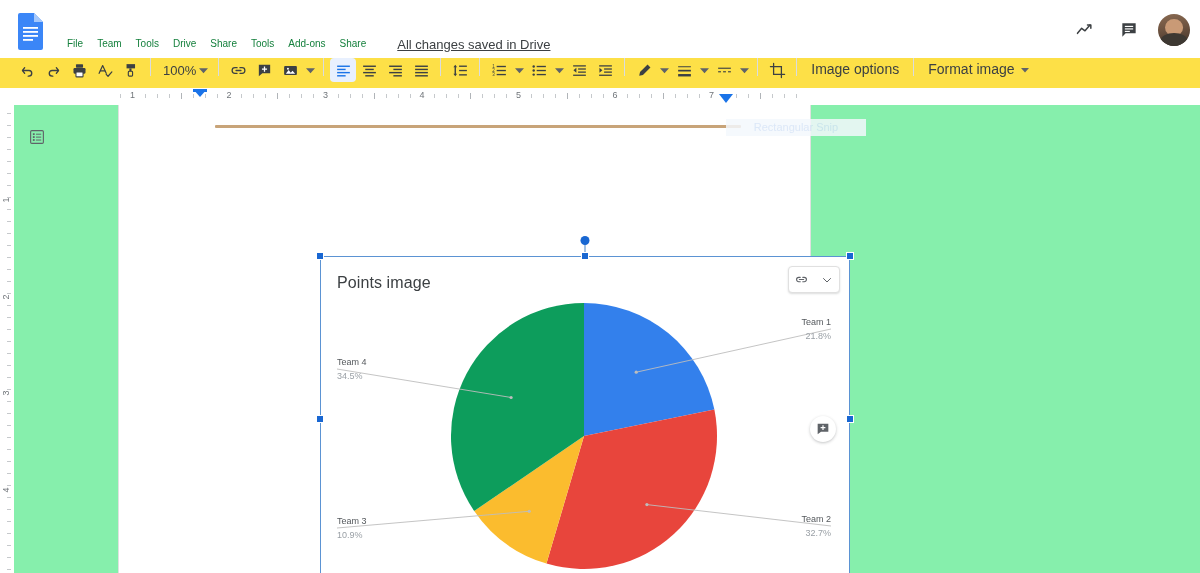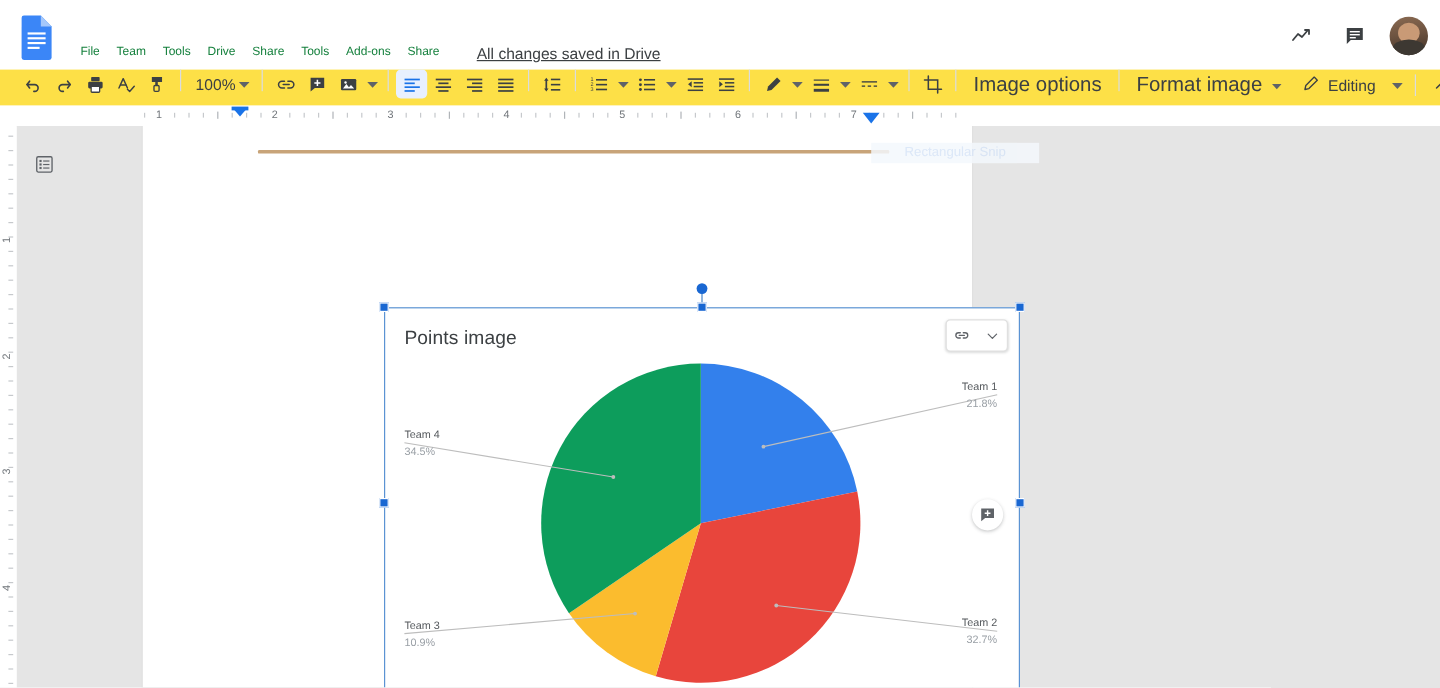--- a/index.html
+++ b/index.html
@@ -42,21 +42,21 @@
   .toolbar{position:absolute;left:0;top:58px;width:1200px;height:30px;background:#fde047;
      display:flex;align-items:flex-start;padding:0 14px;box-sizing:border-box;}
   .tb-btn{width:26px;height:24px;display:flex;align-items:center;justify-content:center;
      border-radius:4px;cursor:pointer;color:#3c4043;flex:0 0 auto;}
   .tb-btn.active{background:#e8f0fe;color:#1a73e8;}
   .tb-sep{width:1px;height:18px;background:#dadce0;margin:0 6px;flex:0 0 auto;}
   .tb-caret{width:14px;height:24px;display:flex;align-items:center;justify-content:center;
      cursor:pointer;color:#5f6368;flex:0 0 auto;}
   .zoom-box{display:flex;align-items:center;height:24px;border-radius:4px;padding:0 2px 0 6px;cursor:pointer;}
   .zoom-val{font-size:13px;color:#3c4043;min-width:30px;}
-  .tb-text{font-size:17px;color:#3c4043;padding:3px 8px;border-radius:4px;cursor:pointer;white-space:nowrap;}
+  .tb-text{font-size:14px;color:#3c4043;padding:3px 8px;border-radius:4px;cursor:pointer;white-space:nowrap;}
   .tb-right{margin-left:auto;display:flex;align-items:center;gap:2px;}
   .mode-btn{display:flex;align-items:center;gap:7px;font-size:13px;color:#3c4043;
      padding:4px 9px;border-radius:4px;cursor:pointer;}
 
   
   .ruler-h{position:absolute;left:0;top:88px;width:1200px;height:17px;background:#fff;
      border-bottom:1px solid #f1f3f4;}
   .ruler-h .strip{position:absolute;left:118px;top:0;width:755px;height:17px;}
   .ruler-h .tick{position:absolute;top:6px;width:1px;height:4px;background:#c6c9cc;}
   .ruler-h .tick.major{top:5px;height:6px;background:#b0b4b8;}
@@ -66,21 +66,21 @@
   .ruler-v .num{position:absolute;left:3px;font-size:9px;color:#70757a;
      transform:translateY(-50%) rotate(-90deg);transform-origin:center;}
   .indent-marker{position:absolute;width:0;height:0;cursor:pointer;}
   .indent-left{left:193px;top:1px;border-left:7px solid transparent;border-right:7px solid transparent;
      border-top:8px solid #1a73e8;}
   .indent-left::after{content:"";position:absolute;left:-7px;top:-8px;width:14px;height:3px;background:#1a73e8;}
   .indent-right{left:719px;top:6px;border-left:7px solid transparent;border-right:7px solid transparent;
      border-top:9px solid #1a73e8;}
 
   
-  .canvas{position:absolute;left:14px;top:105px;width:1186px;height:468px;background:#e5e5e5;overflow:hidden;}
+  .canvas{position:absolute;left:14px;top:105px;width:1186px;height:468px;background:#86efac;overflow:hidden;}
   .outline-btn{position:absolute;left:9px;top:18px;width:28px;height:28px;border-radius:4px;
      display:flex;align-items:center;justify-content:center;cursor:pointer;color:#5f6368;}
   .page{position:absolute;left:105px;top:0;width:691px;height:468px;background:#fff;
      box-shadow:0 0 0 1px #e0e0e0;}
 
   .hr-line{position:absolute;left:96px;top:20px;width:526px;height:3px;background:#c8a479;border-radius:1px;}
   .snip-ghost{position:absolute;left:607px;top:14px;width:140px;height:17px;
      color:#d6e4f7;font-size:11px;line-height:17px;text-align:center;
      background:#f4f8fd;opacity:.85;overflow:hidden;white-space:nowrap;}
 
@@ -387,41 +387,20 @@
 
     <span class="tb-text">
       <span>Format image</span>
       <span style="margin-left:3px;">
         <svg width="8" height="8" viewBox="0 0 10 10" fill="#5f6368">
             <path d="M0 2.5h10L5 8z"></path>
           </svg>
       </span>
     </span>
 
-    <span class="tb-right">
-      <span class="mode-btn">
-        <span>
-          <svg width="15" height="15" viewBox="0 0 24 24" fill="none" stroke="#3c4043" stroke-width="1.8" stroke-linejoin="round">
-            <path d="M16.3 3.6l4.1 4.1-11.2 11.2-5.3 1.2 1.2-5.3z"></path>
-          </svg>
-        </span>
-        <span>Editing</span>
-      </span>
-      <span class="tb-caret">
-        <svg width="9" height="9" viewBox="0 0 10 10" fill="#5f6368">
-            <path d="M0 2.5h10L5 8z"></path>
-          </svg>
-      </span>
-      <span class="tb-sep"></span>
-      <span class="tb-btn">
-        <svg width="15" height="15" viewBox="0 0 24 24" fill="none" stroke="#3c4043" stroke-width="2" stroke-linecap="round" stroke-linejoin="round">
-          <path d="M5 15l7-7 7 7"></path>
-        </svg>
-      </span>
-    </span>
   </div>
 
   <div class="ruler-h">
     <div class="strip" id="hruler">
         <div class="tick" style="left:2.4375px"></div>
         <div class="num" style="left:14.5px">1</div>
         <div class="tick" style="left:26.5625px"></div>
         <div class="tick" style="left:38.625px"></div>
         <div class="tick" style="left:50.6875px"></div>
         <div class="tick major" style="left:62.75px"></div>

